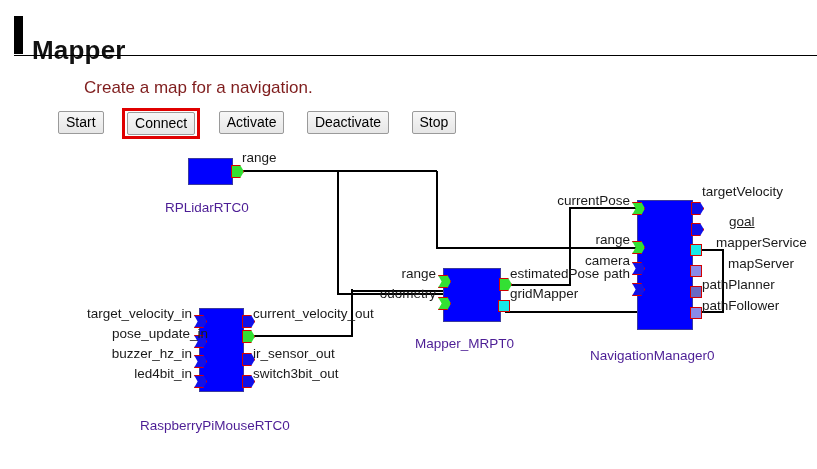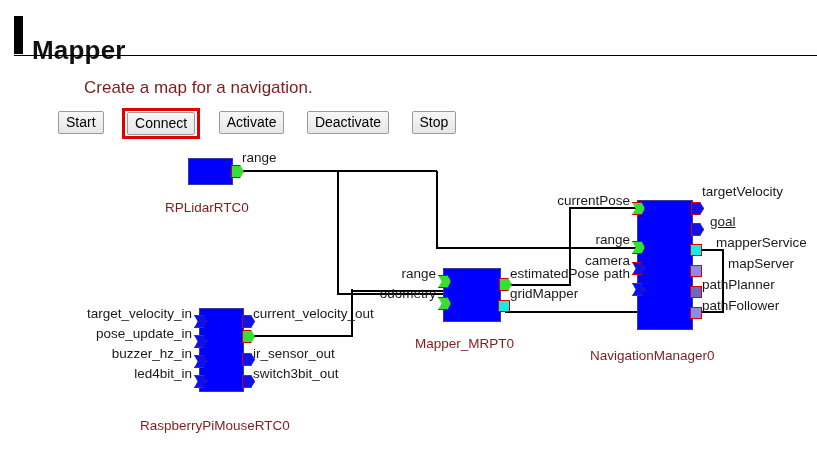--- a/index.html
+++ b/index.html
@@ -99,21 +99,21 @@
 
   .rtc-block {
     position: absolute;
     background: #0000ff;
     border: 1px solid #3a3a9e;
     box-sizing: border-box;
   }
   .rtc-label {
     position: absolute;
     font-size: 13.5px;
-    color: #7f1d1d;
+    color: #4c1d95;
     white-space: nowrap;
     text-align: center;
   }
   .port-label {
     position: absolute;
     font-size: 13.5px;
     color: #1a1a1a;
     white-space: nowrap;
   }
   .port-label.right-align { text-align: right; }
@@ -194,21 +194,21 @@
   <div class="rtc-label" style="left:165px; top:60px;">RPLidarRTC0</div>
 
   <div class="rtc-block" style="left:199px; top:168px; width:45px; height:84px;"></div>
 
   <div class="port in-arrow p-blue" style="left:194px; top:175px;"></div>
   <div class="port in-arrow p-blue" style="left:194px; top:195px;"></div>
   <div class="port in-arrow p-blue" style="left:194px; top:215px;"></div>
   <div class="port in-arrow p-blue" style="left:194px; top:235px;"></div>
 
   <div class="port-label right-align" style="left:44px; top:166px; width:148px;">target_velocity_in</div>
-  <div class="port-label right-align" style="left:44px; top:186px; width:148px;">pose_update_in</div>
+  <div class="port-label right-align" style="left:60px; top:186px; width:148px;">pose_update_in</div>
   <div class="port-label right-align" style="left:44px; top:206px; width:148px;">buzzer_hz_in</div>
   <div class="port-label right-align" style="left:44px; top:226px; width:148px;">led4bit_in</div>
 
   <div class="port out-arrow p-blue" style="left:242px; top:175px;"></div>
   <div class="port out-arrow p-green" style="left:242px; top:190px;"></div>
   <div class="port out-arrow p-blue" style="left:242px; top:213px;"></div>
   <div class="port out-arrow p-blue" style="left:242px; top:235px;"></div>
 
   <div class="port-label" style="left:253px; top:166px;">current_velocity_out</div>
   <div class="port-label" style="left:253px; top:206px;">ir_sensor_out</div>
@@ -243,21 +243,21 @@
   <div class="port-label right-align" style="left:522px; top:126px; width:108px;">path</div>
 
   <div class="port out-arrow p-blue" style="left:691px; top:62px;"></div>
   <div class="port out-arrow p-blue" style="left:691px; top:83px;"></div>
   <div class="port sq p-cyan" style="left:690px; top:104px;"></div>
   <div class="port sq p-purple" style="left:690px; top:125px;"></div>
   <div class="port sq p-purple-dark" style="left:690px; top:146px;"></div>
   <div class="port sq p-purple" style="left:690px; top:167px;"></div>
 
   <div class="port-label" style="left:702px; top:44px;text-align:right;">targetVelocity</div>
-  <div class="port-label" style="left:710px; top:74px;text-decoration:underline;">goal</div>
+  <div class="port-label" style="left:729px; top:74px;text-decoration:underline;">goal</div>
   <div class="port-label" style="left:716px; top:95px;">mapperService</div>
   <div class="port-label" style="left:728px; top:116px;">mapServer</div>
   <div class="port-label" style="left:702px; top:137px;">pathPlanner</div>
   <div class="port-label" style="left:702px; top:158px;">pathFollower</div>
 
   <div class="rtc-label" style="left:590px; top:208px;">NavigationManager0</div>
 
 </div>
 
 </body></html>

